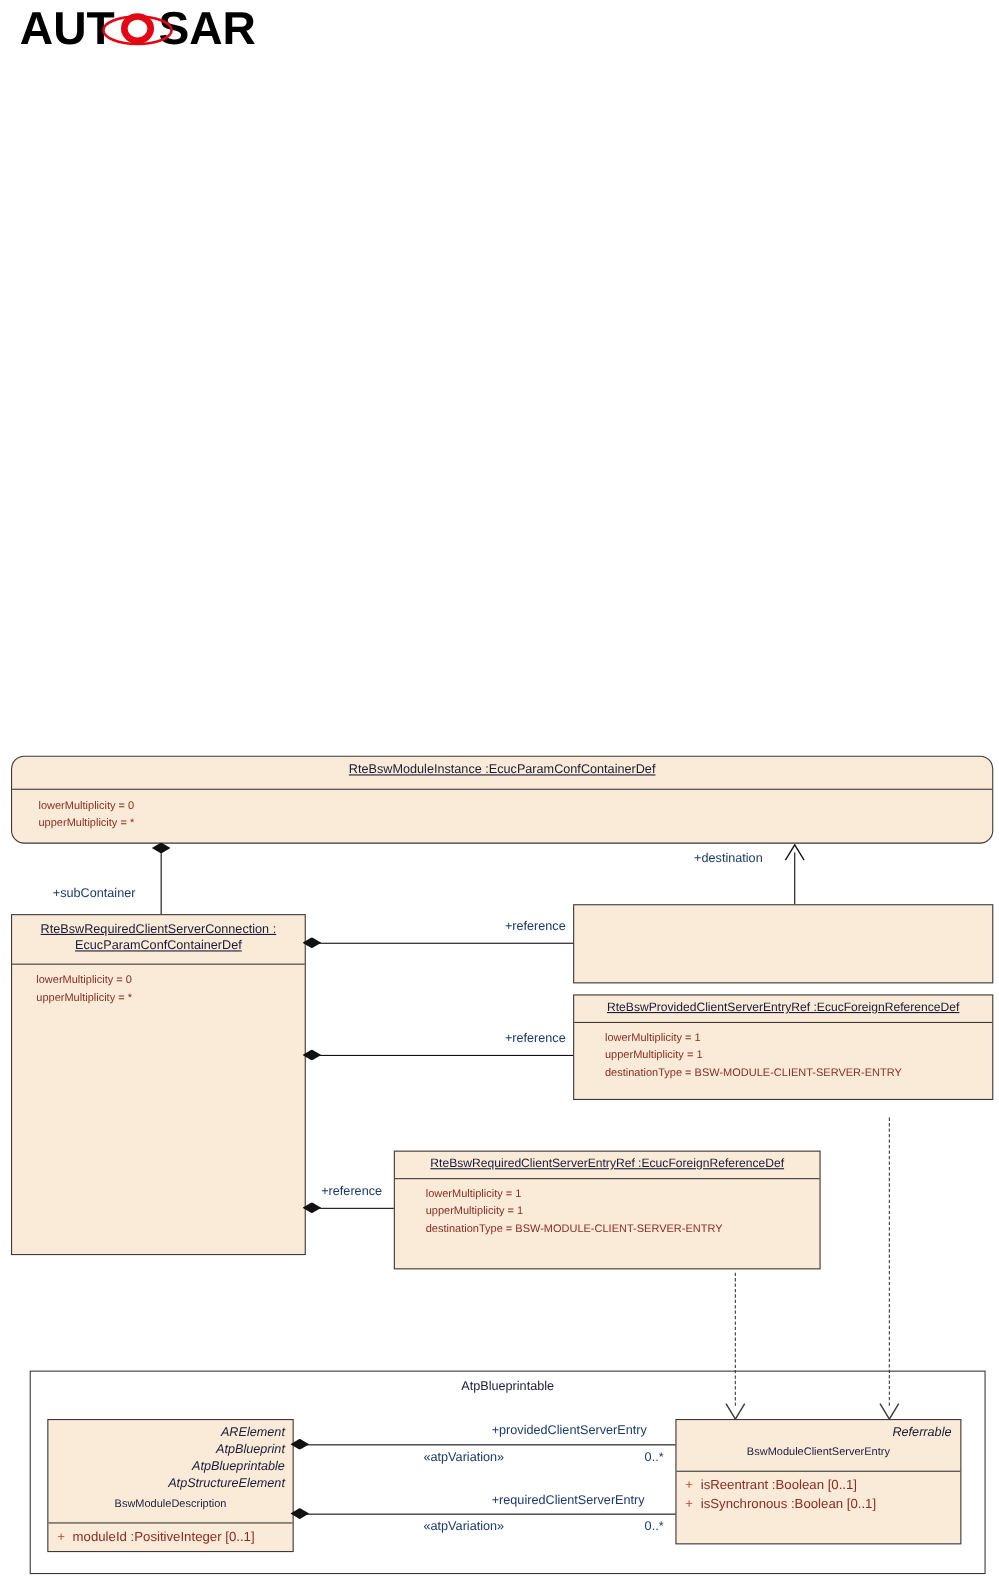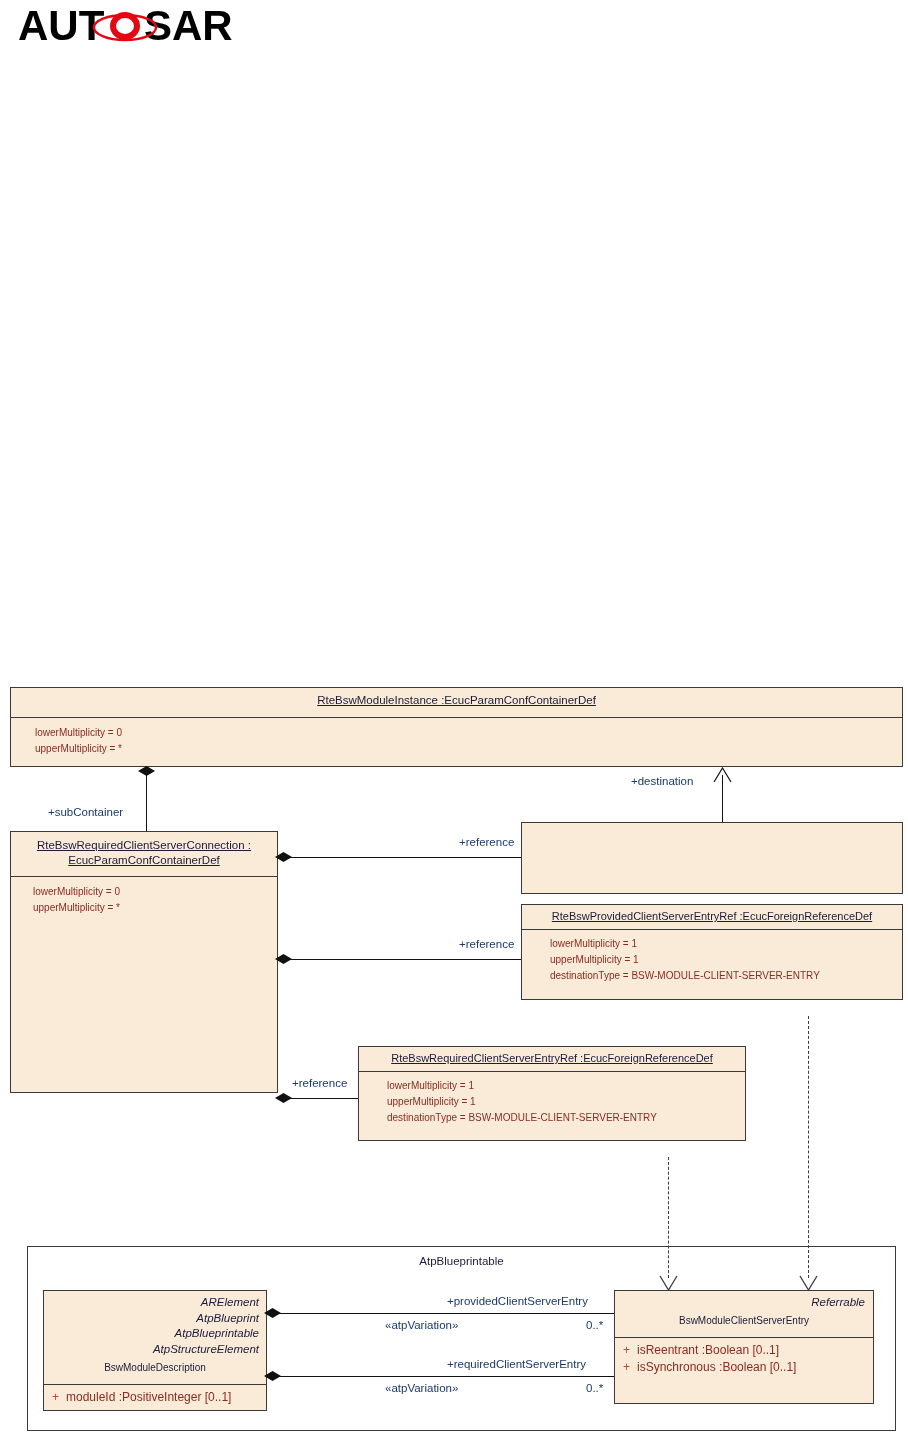--- a/index.html
+++ b/index.html
@@ -123,21 +123,21 @@
 
         <text x="0" y="38" letter-spacing="0">AUT</text>
         <text x="126" y="38" letter-spacing="0">SAR</text>
       </g>
 
       <ellipse cx="107" cy="24" rx="12" ry="11" fill="none" stroke="#e30613" stroke-width="6"></ellipse>
       <ellipse cx="107" cy="25.5" rx="31" ry="12.5" fill="none" stroke="#e30613" stroke-width="2.4"></ellipse>
     </svg>
   </div>
 
-  <div class="uml-box" style="left:10px; top:687px; width:893px; height:80px;">
+  <div class="uml-box" style="left:10px; top:687px; width:893px; height:80px;border-radius:12px;">
     <div class="uml-head" style="height:30px;">
       <span class="u">RteBswModuleInstance :EcucParamConfContainerDef</span>
     </div>
     <div class="uml-body">
       <div>lowerMultiplicity = 0</div>
       <div>upperMultiplicity = *</div>
     </div>
   </div>
 
   <div class="ln ln-v" style="left:146px; top:767px; width:1px; height:65px;"></div>
@@ -145,21 +145,21 @@
   <div class="lbl" style="left:48px; top:806px;">+subContainer</div>
 
   <div class="ln ln-v" style="left:722px; top:775px; width:1px; height:49px;"></div>
   <div class="arrow-open" style="left:711px; top:767px;">
     <svg width="24" height="16" viewBox="0 0 24 16">
       <path d="M3 15 L11.5 1 L20 15" fill="none" stroke="#111" stroke-width="1.2"></path>
     </svg>
   </div>
   <div class="lbl" style="left:631px; top:775px;">+destination</div>
 
-  <div class="uml-box" style="left:10px; top:831px; width:268px; height:262px;">
+  <div class="uml-box" style="left:10px; top:831px; width:268px; height:310px;">
     <div class="uml-head" style="height:45px; padding-top:6px;">
       <span class="u">RteBswRequiredClientServerConnection :</span><br>
       <span class="u">EcucParamConfContainerDef</span>
     </div>
     <div class="uml-body" style="padding-left:22px;">
       <div>lowerMultiplicity = 0</div>
       <div>upperMultiplicity = *</div>
     </div>
   </div>
 
@@ -179,21 +179,21 @@
       <div>lowerMultiplicity = 1</div>
       <div>upperMultiplicity = 1</div>
       <div>destinationType = BSW-MODULE-CLIENT-SERVER-ENTRY</div>
     </div>
   </div>
 
   <div class="ln ln-h" style="left:286px; top:959px; width:235px; height:1px;"></div>
   <div class="diamond" style="left:275px; top:954px;"></div>
   <div class="lbl" style="left:459px; top:938px;">+reference</div>
 
-  <div class="uml-box" style="left:358px; top:1046px; width:388px; height:95px;">
+  <div class="uml-box" style="left:358px; top:1046px; width:388px; height:108px;">
     <div class="uml-head" style="height:25px; padding:4px 2px; font-size:11px;">
       <span class="u">RteBswRequiredClientServerEntryRef :EcucForeignReferenceDef</span>
     </div>
     <div class="uml-body" style="padding-left:28px; padding-top:6px;">
       <div>lowerMultiplicity = 1</div>
       <div>upperMultiplicity = 1</div>
       <div>destinationType = BSW-MODULE-CLIENT-SERVER-ENTRY</div>
     </div>
   </div>
 

